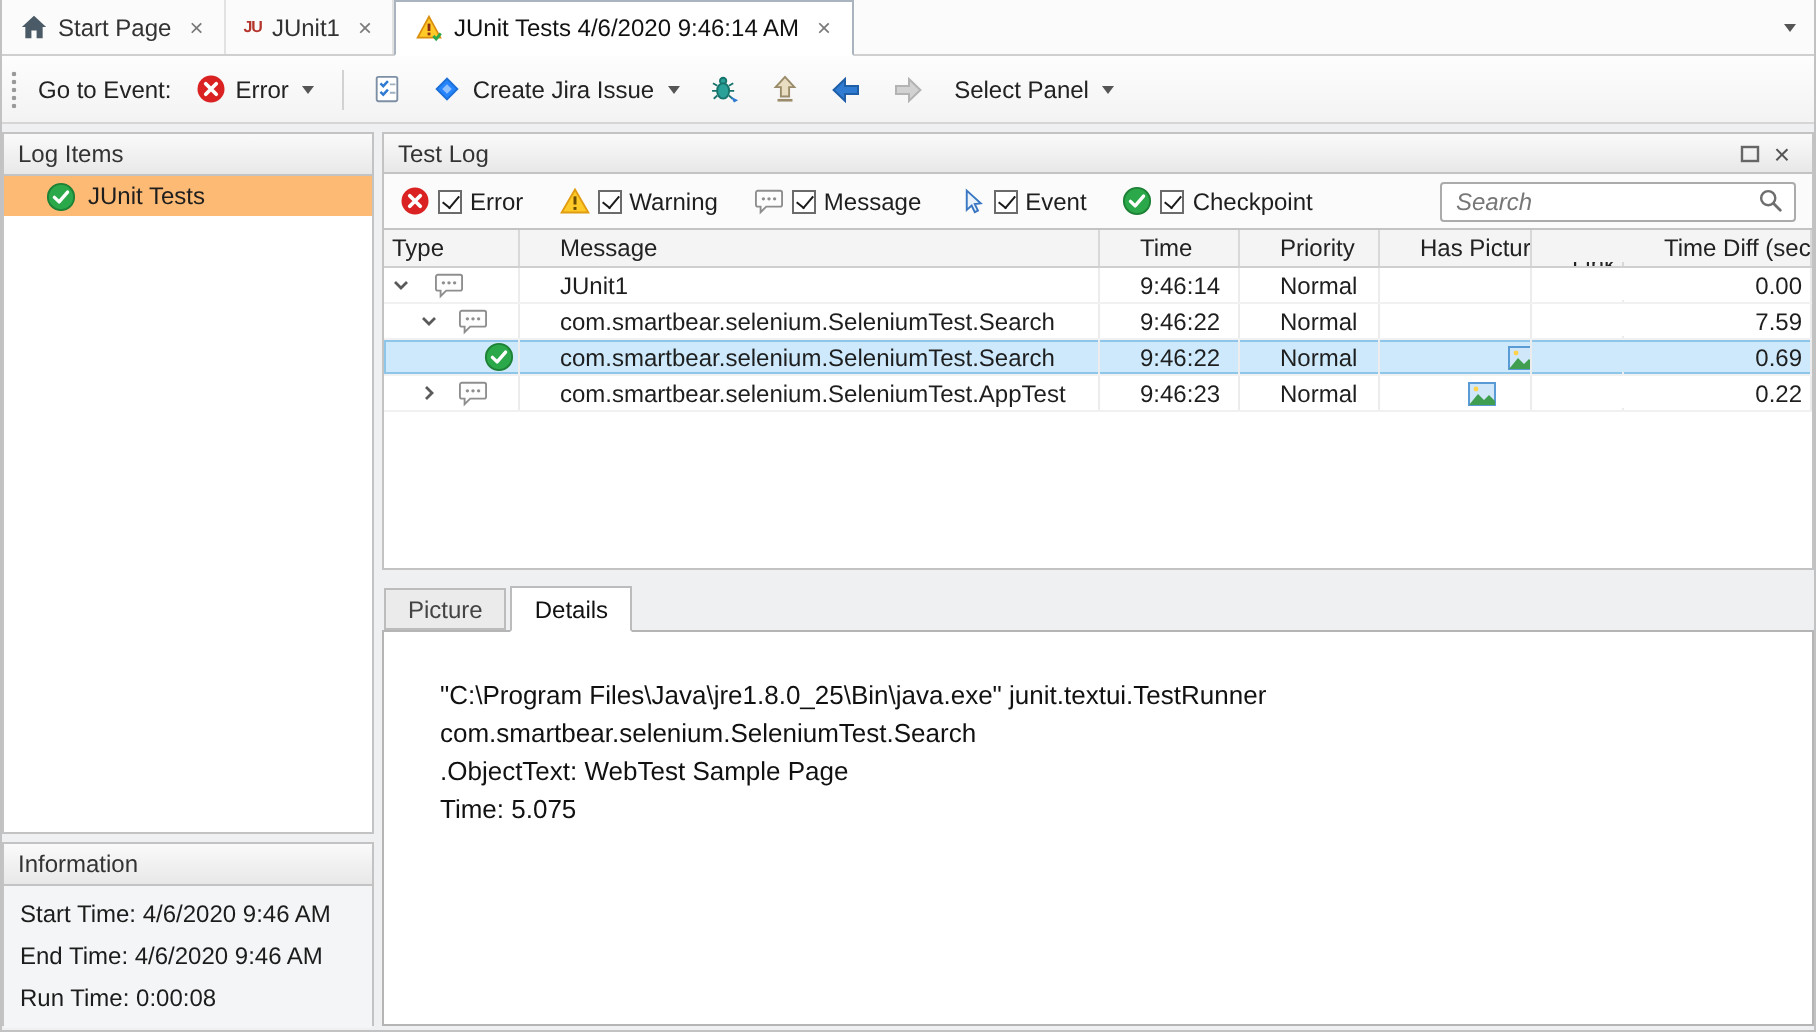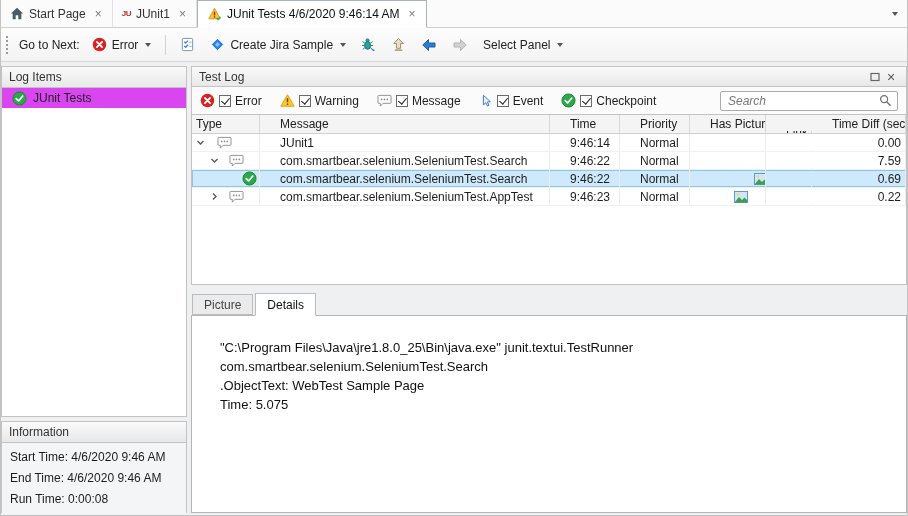--- a/index.html
+++ b/index.html
@@ -42,22 +42,22 @@
   .content { flex:1; display:flex; gap:4px; padding:4px 0 2px 0; background:#eef0f1; min-height:0; }
   .sidebar { width:186px; display:flex; flex-direction:column; gap:4px; min-height:0; }
   .panel { border:1px solid #c3c3c3; background:#fff; display:flex; flex-direction:column; min-height:0; }
   .panel-header { height:21px; flex:none; background:linear-gradient(#fafafa,#e8e8e8);
                   border-bottom:1px solid #c3c3c3; display:flex; align-items:center;
                   padding:0 7px; color:#333; }
   .panel-log { flex:1; }
   .panel-info { height:92px; flex:none; }
   .info-body { flex:1; background:#f4f5f6; padding:4px 0; }
   .info-line { height:21px; line-height:21px; padding:0 8px; color:#1c1c1c; white-space:nowrap; }
-  .tree-item { height:20px; display:flex; align-items:center; gap:6px; padding:0 10px;
-               background:#d946ef; }
+  .tree-item { height:20px; display:flex; align-items:center; gap:6px; padding:0 21px;
+               background:#fdba74; }
 
   
   .main { flex:1; display:flex; flex-direction:column; min-width:0; min-height:0; }
   .tl-header { height:21px; flex:none; background:linear-gradient(#fafafa,#e8e8e8);
                border:1px solid #c3c3c3; display:flex; align-items:center; padding:0 7px; color:#333;text-align:right; }
   .tl-header .spacer { flex:1; }
   .winbtn { display:flex; align-items:center; justify-content:center; width:16px; height:16px; color:#555; }
   .winbtn.close { font-size:14px; line-height:1; }
 
   .filterbar { height:28px; flex:none; background:#fbfbfb; border:1px solid #c3c3c3; border-top:none;
@@ -139,21 +139,21 @@
       <span class="tab-close">×</span>
     </div>
     <div class="tabstrip-spacer"></div>
     <span class="tab-list-btn">
         <span class="caret"></span>
       </span>
   </div>
 
   <div class="toolbar">
     <span class="grip"></span>
-    <span class="tlabel">Go to Next:</span>
+    <span class="tlabel">Go to Event:</span>
     <span class="tbtn">
       <span class="ticon">
         <svg viewBox="0 0 16 16" width="15" height="15">
             <circle cx="8" cy="8" r="7.2" fill="#da2222"></circle>
             <path d="M5.2 5.2l5.6 5.6M10.8 5.2l-5.6 5.6" stroke="#fff" stroke-width="2" stroke-linecap="round"></path>
           </svg>
       </span>
       <span>Error</span>
       <span class="caret"></span>
     </span>
@@ -168,21 +168,21 @@
           </svg>
       </span>
     </span>
     <span class="tbtn">
       <span class="ticon">
         <svg viewBox="0 0 16 16" width="15" height="15">
             <rect x="4.1" y="4.1" width="7.8" height="7.8" transform="rotate(45 8 8)" fill="#2684ff" stroke="#1d6fd6"></rect>
             <rect x="6.2" y="6.2" width="3.6" height="3.6" transform="rotate(45 8 8)" fill="#8fc0ff"></rect>
           </svg>
       </span>
-      <span>Create Jira Sample</span>
+      <span>Create Jira Issue</span>
       <span class="caret"></span>
     </span>
     <span class="tbtn">
       <span class="ticon">
         <svg viewBox="0 0 16 16" width="15" height="15">
           <path d="M3.9 6.3 L1.6 4.9 M3.7 9 H1.1 M3.9 11.5 L2 13.2 M10.1 6.3 L12.4 4.9 M10.3 9 H12.9 M10.1 11.5 L12 13.2" stroke="#17746c" stroke-width="1"></path>
           <circle cx="7" cy="3.7" r="1.7" fill="#2aa198" stroke="#17746c"></circle>
           <ellipse cx="7" cy="9" rx="3.2" ry="4.1" fill="#2aa198" stroke="#17746c"></ellipse>
           <path d="M11 12 l4 2 -2.2 1.2 z" fill="#2f7bd1"></path>
         </svg>

